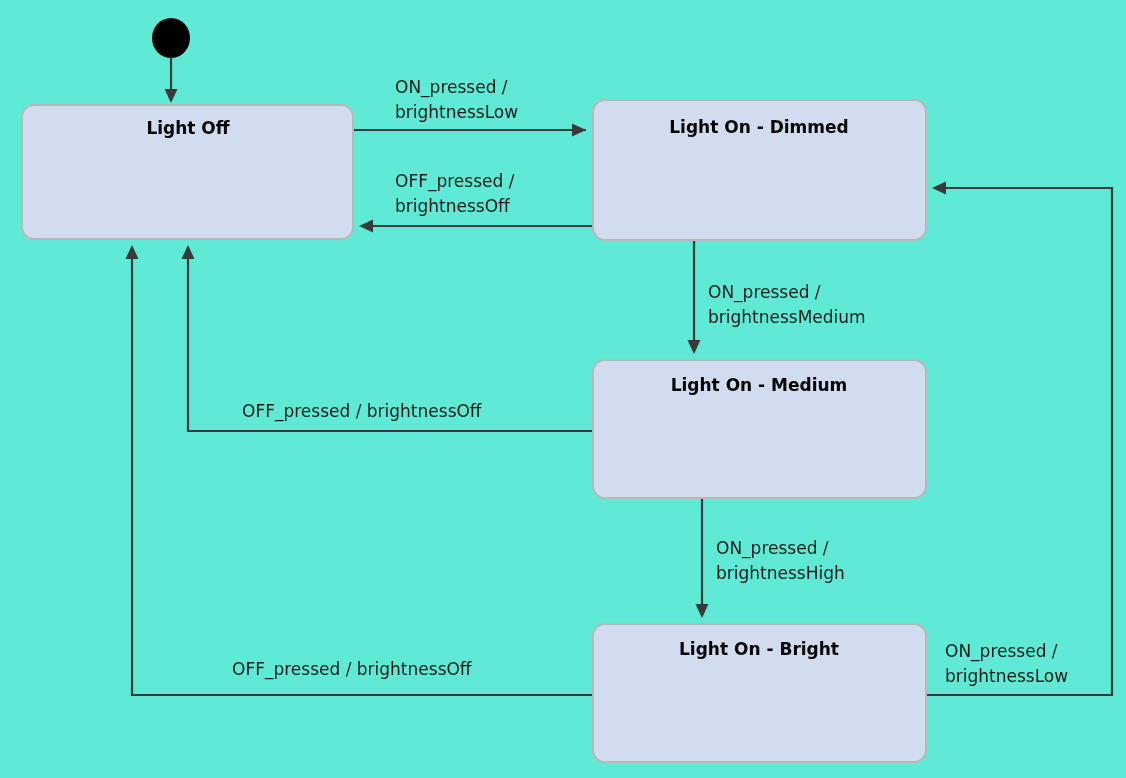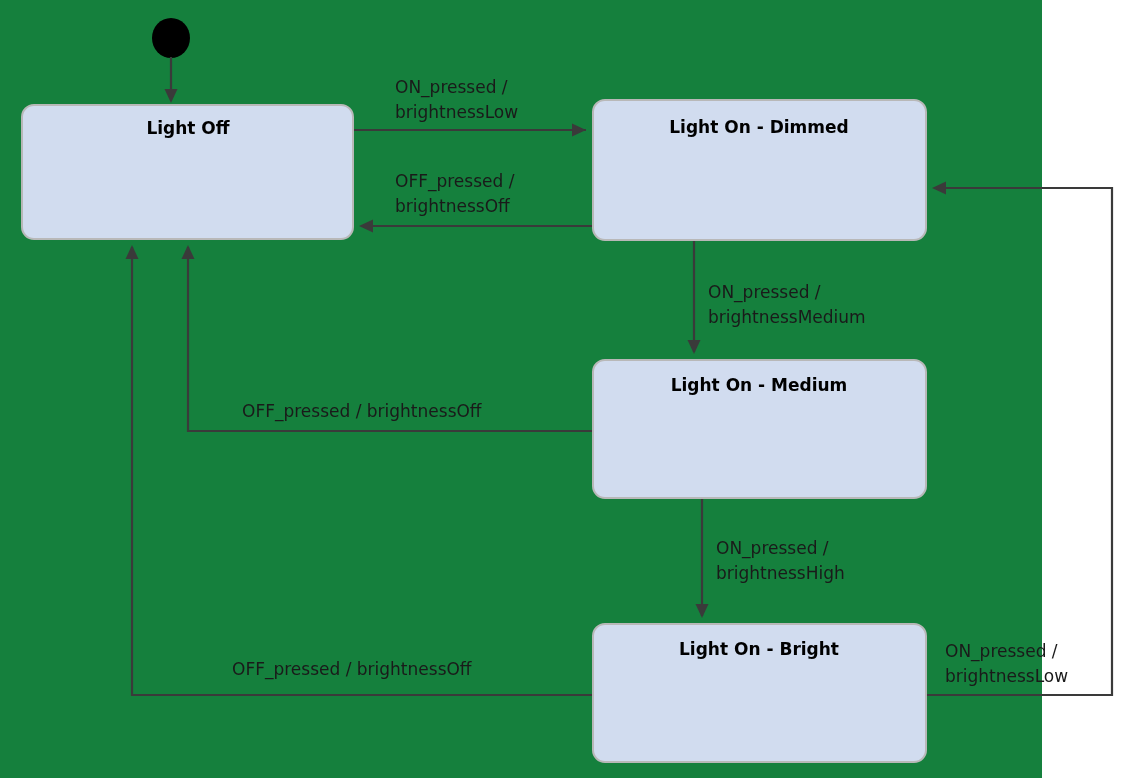--- a/index.html
+++ b/index.html
@@ -8,23 +8,23 @@
     background: #ffffff;
   }
   body {
     width: 1126px;
     height: 778px;
     font-family: "DejaVu Sans", sans-serif;
     overflow: hidden;
   }
   #diagram-root {
     position: relative;
-    width: 1042px;
+    width: 1126px;
     height: 778px;
-    background: #15803d;
+    background: #5eead4;
   }
   svg#state-diagram {
     display: block;
     width: 1126px;
     height: 778px;
   }
   .state-box-rect {
     fill: #d1dcef;
     stroke: #b8b8b8;
     stroke-width: 2;

